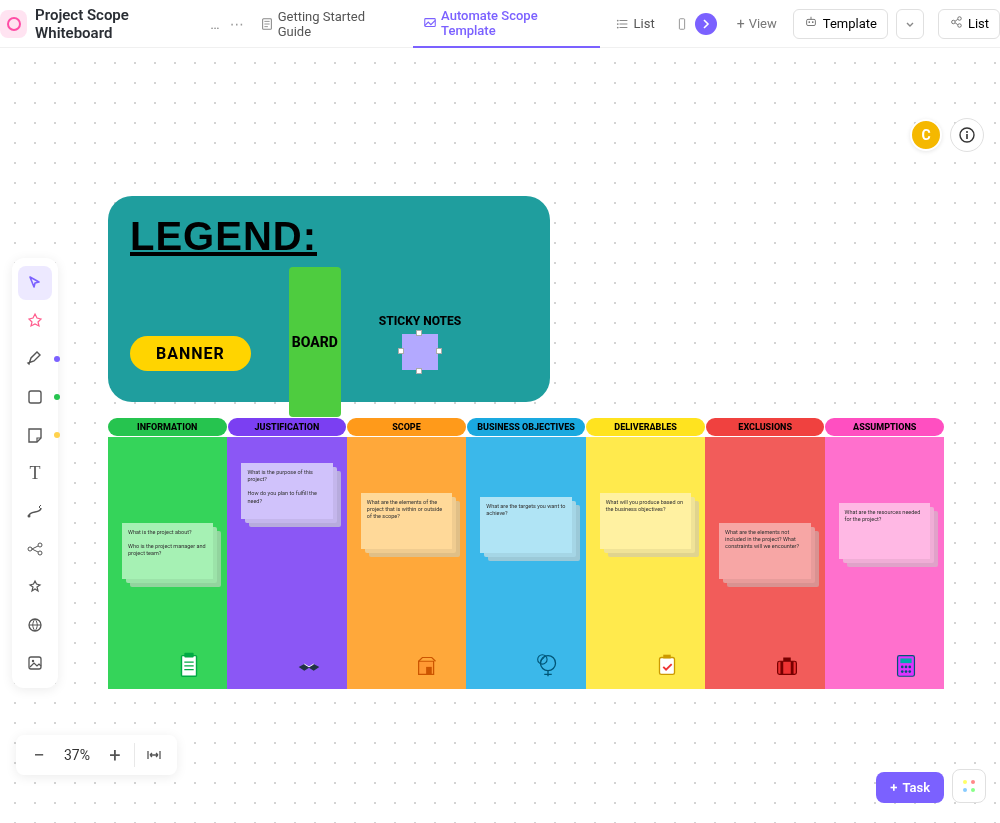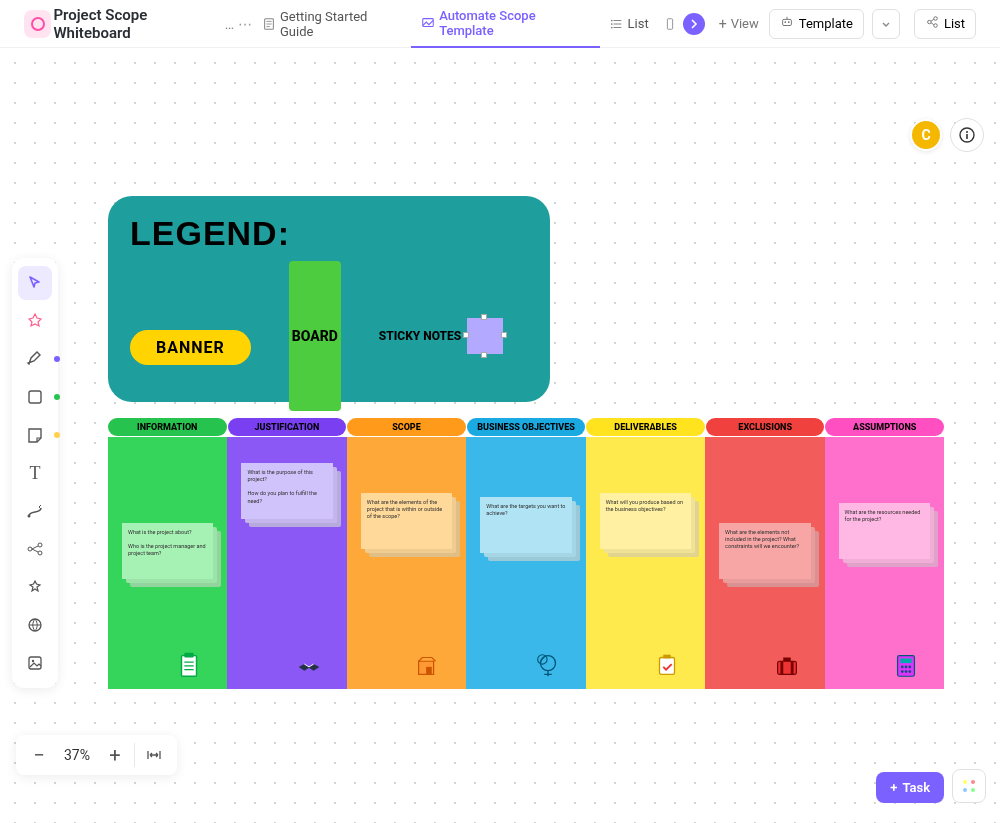--- a/index.html
+++ b/index.html
@@ -1,17 +1,17 @@
 <!DOCTYPE html>
 <html><head>
 <meta charset="utf-8">
 <style>
 * { margin:0; padding:0; box-sizing:border-box; font-family:-apple-system,BlinkMacSystemFont,"Segoe UI",Roboto,sans-serif; }
 body { width:1000px; height:823px; background:#fff; position:relative; overflow:hidden; }
-.topbar { height:48px; display:flex; align-items:center; padding:0 24px; border-bottom:1px solid #f0f0f0; }
+.topbar { height:48px; display:flex; align-items:center; padding:0 0; gap:6px; border-bottom:1px solid #f0f0f0; }
 .logo-box { width:28px; height:28px; background:#ffe3f1; border-radius:8px; display:flex; align-items:center; justify-content:center; }
 .logo-circle { width:14px; height:14px; border:2px solid #ff4da6; border-radius:50%; }
 .title { font-weight:600; color:#2a2e34; font-size:15px; margin-left:2px; }
 .dots { color:#999; font-size:14px; margin-left:4px; }
 .tab { display:flex; align-items:center; gap:4px; padding:0 10px; height:48px; font-size:13px; color:#555; cursor:pointer; }
 .tab svg,.tab .ic { width:14px; height:14px; }
 .tab.active { color:#7b61ff; border-bottom:2px solid #7b61ff; font-weight:500; }
 .tab .ic { display:inline-flex; }
 .plus-view { color:#777; }
 .btn { border:1px solid #e0e0e0; background:#fff; border-radius:6px; padding:5px 10px; font-size:13px; display:flex; align-items:center; gap:5px; cursor:pointer; }
@@ -28,25 +28,25 @@
 .zoom-val { font-size:14px; color:#333; padding:0 8px; }
 .zoom-div { width:1px; height:24px; background:#e8e8e8; margin:0 2px; }
 .float-right { position:absolute; right:16px; top:70px; display:flex; align-items:center; gap:8px; }
 .avatar { width:32px; height:32px; border-radius:50%; background:#f5b800; color:#fff; font-weight:700; display:flex; align-items:center; justify-content:center; font-size:14px; border:2px solid #fff; box-shadow:0 1px 4px rgba(0,0,0,.1); }
 .info-btn { width:34px; height:34px; border-radius:50%; border:1px solid #e0e0e0; background:#fff; display:flex; align-items:center; justify-content:center; }
 .task-btn { position:absolute; right:56px; bottom:20px; background:#7b61ff; color:#fff; border:none; border-radius:8px; padding:8px 14px; font-size:13px; font-weight:600; display:flex; align-items:center; gap:5px; }
 .apps-btn { position:absolute; right:14px; bottom:20px; width:34px; height:34px; border-radius:8px; border:1px solid #e0e0e0; background:#fff; display:flex; align-items:center; justify-content:center; }
 .apps-btn svg { width:18px; height:18px; }
 
 .legend-card { position:absolute; left:108px; top:148px; width:442px; height:206px; background:#1f9e9e; border-radius:24px; padding:18px 22px; }
-.legend-title { font-family:Impact,Haettenschweiler,sans-serif; font-weight:900; font-size:34px; color:#000; letter-spacing:1px; }
+.legend-title { font-family:Impact,Haettenschweiler,sans-serif; font-weight:900; font-size:40px; color:#000; letter-spacing:1px;text-decoration:underline; }
 .legend-body { display:flex; align-items:center; gap:38px; margin-top:8px; }
 .banner-pill { background:#ffd400; color:#000; font-weight:700; font-size:16px; padding:8px 26px; border-radius:999px; letter-spacing:1px; margin-top:22px; }
 .board-box { width:52px; height:150px; background:#4ecc3f; border-radius:4px; display:flex; align-items:center; justify-content:center; font-weight:800; font-size:14px; color:#000; }
-.sticky-wrap { display:flex; flex-direction:row; align-items:center; gap:6px; }
+.sticky-wrap { display:flex; flex-direction:column; align-items:center; gap:6px; }
 .sticky-lbl { font-weight:800; font-size:12px; color:#000; text-align:center; line-height:1.2; }
 .sticky-note { width:36px; height:36px; background:#b3a9ff; position:relative; }
 .hnd { width:6px; height:6px; border:1px solid #aaa; background:#fff; position:absolute; }
 .columns { position:absolute; left:108px; top:370px; width:836px; }
 .col-heads { display:flex; gap:1px; position:relative; z-index:2; }
 .col-head { flex:1; text-align:center; font-size:9px; font-weight:800; color:#000; padding:4px 8px; border-radius:10px; }
 .cols { display:flex; gap:0; margin-top:1px; }
 .col { flex:1; height:252px; position:relative; }
 .note-stack { position:absolute; left:14px; right:14px; }
 .note-stack .nshadow { position:absolute; inset:8px -8px -8px 8px; background:rgba(0,0,0,.08); border-radius:2px; }

